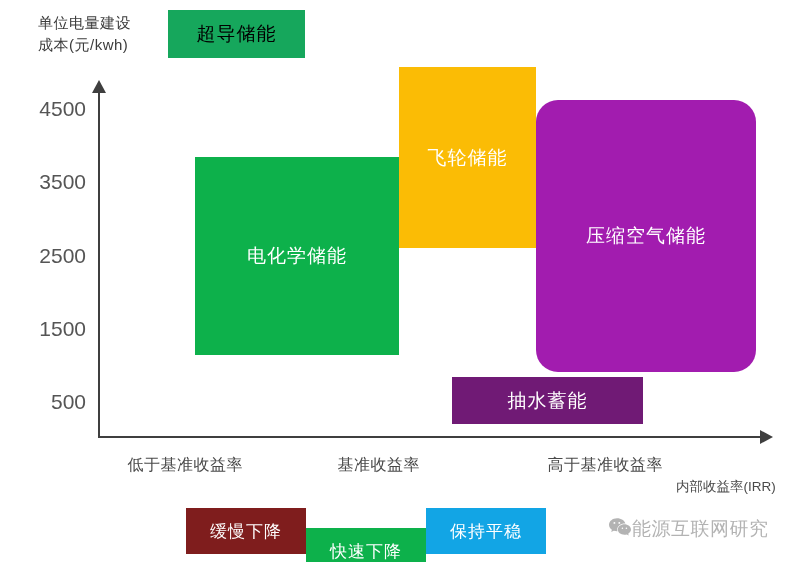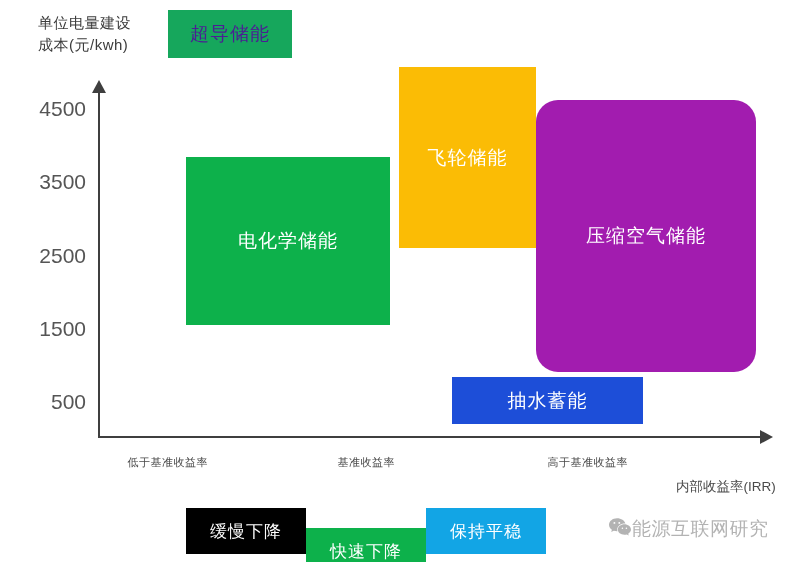--- a/index.html
+++ b/index.html
@@ -30,27 +30,27 @@
     text-align: left;
     letter-spacing: 0.5px;
   }
   .y-axis-title div { white-space: nowrap; }
 
   
   .badge-super {
     position: absolute;
     left: 168px;
     top: 10px;
-    width: 124px;
+    width: 137px;
     height: 48px;
     background: #16a75c;
     display: flex;
     align-items: center;
     justify-content: center;
-    color: #4c1d95;
+    color: #000000;
     font-size: 19px;
     letter-spacing: 1px;
   }
 
   
   .axis-v {
     position: absolute;
     left: 98px;
     top: 90px;
     width: 2px;
@@ -113,21 +113,21 @@
     font-size: 19px;
     letter-spacing: 1px;
     box-sizing: border-box;
   }
   .box .box-label { pointer-events: none; }
 
   
   .xtick {
     position: absolute;
     top: 455px;
-    font-size: 11px;
+    font-size: 16px;
     color: #4a4a4a;
     white-space: nowrap;
     letter-spacing: 0.5px;
   }
   .x-axis-title {
     position: absolute;
     left: 676px;
     top: 478px;
     font-size: 13.5px;
     color: #4a4a4a;
@@ -189,44 +189,44 @@
 
   <div class="ytick-wrap" id="ytick-wrap">
       <div class="ytick" style="top: 97.1px;">4500</div>
       <div class="ytick" style="top: 170.3px;">3500</div>
       <div class="ytick" style="top: 243.5px;">2500</div>
       <div class="ytick" style="top: 316.7px;">1500</div>
       <div class="ytick" style="top: 389.9px;">500</div>
     </div>
 
   <div id="boxes-layer">
-      <div class="box" style="left: 186px; top: 157px; width: 204px; height: 168px; background: rgb(13, 177, 75);">
+      <div class="box" style="left: 195px; top: 157px; width: 204px; height: 198px; background: rgb(13, 177, 75);">
         <span class="box-label">电化学储能</span>
       </div>
       <div class="box" style="left: 399px; top: 67px; width: 137px; height: 181px; background: rgb(251, 188, 5);">
         <span class="box-label">飞轮储能</span>
       </div>
       <div class="box" style="left: 536px; top: 100px; width: 220px; height: 272px; background: #a21caf; border-radius: 22px;">
         <span class="box-label">压缩空气储能</span>
       </div>
-      <div class="box" style="left: 452px; top: 377px; width: 191px; height: 47px; background: #1d4ed8;">
+      <div class="box" style="left: 452px; top: 377px; width: 191px; height: 47px; background: #701a75;">
         <span class="box-label">抽水蓄能</span>
       </div>
     </div>
 
   <div id="xtick-layer">
       <div class="xtick" style="left: 127.5px;">低于基准收益率</div>
       <div class="xtick" style="left: 337.5px;">基准收益率</div>
       <div class="xtick" style="left: 547.5px;">高于基准收益率</div>
     </div>
 
   <div class="x-axis-title">内部收益率(IRR)</div>
 
   <div class="legend" id="legend">
-      <div class="legend-item" style="background: #000000;">
+      <div class="legend-item" style="background: #7f1d1d;">
         <span>缓慢下降</span>
       </div>
       <div class="legend-item" style="background: rgb(13, 177, 75); margin-top: 20px;">
         <span>快速下降</span>
       </div>
       <div class="legend-item" style="background: rgb(18, 165, 229);">
         <span>保持平稳</span>
       </div>
     </div>
 

